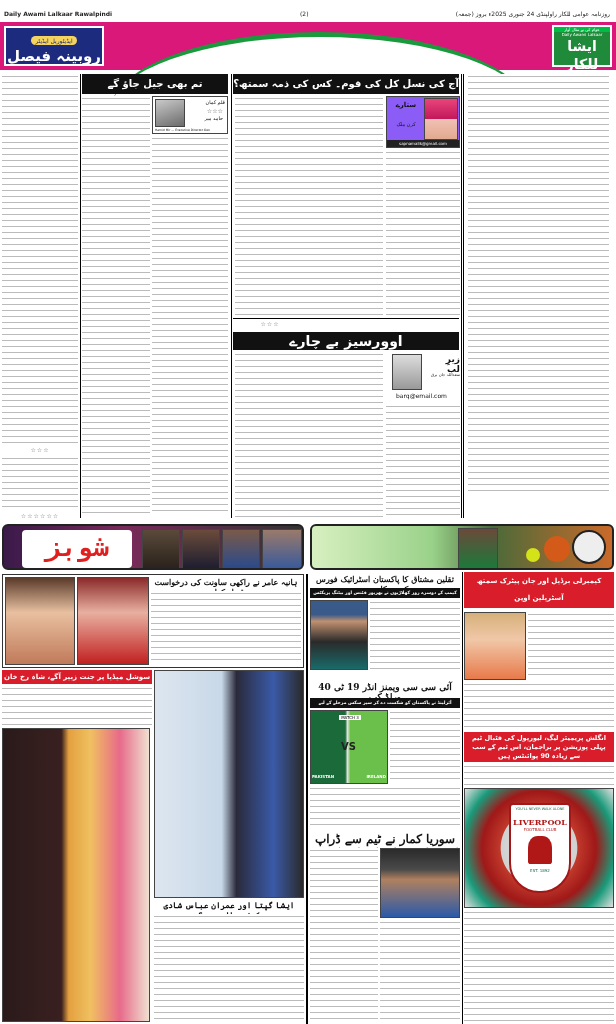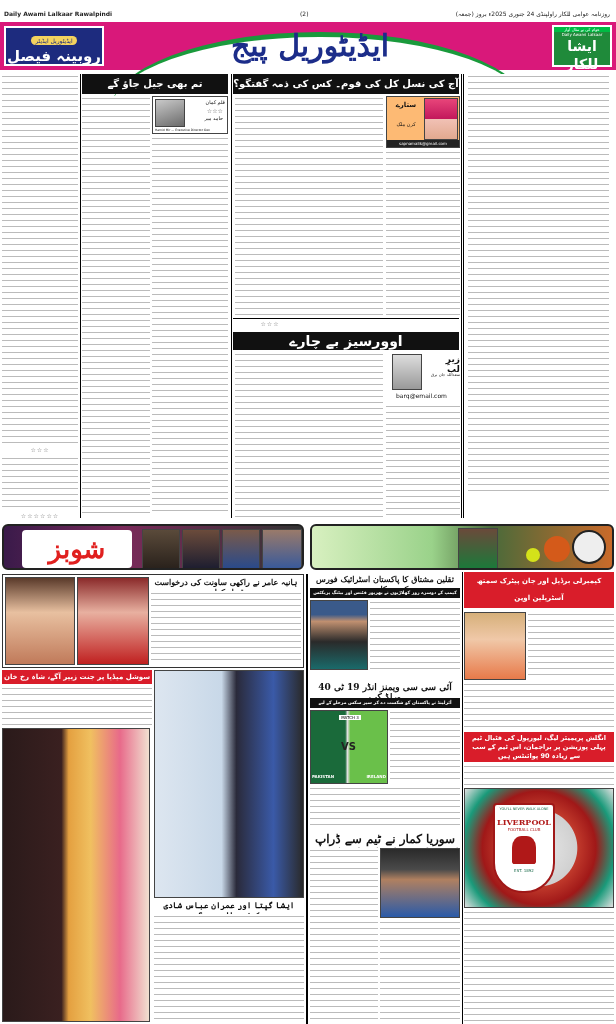--- a/index.html
+++ b/index.html
@@ -33,38 +33,37 @@
 <body>
 
 <div class="abs topline">
   <span class="l">Daily Awami Lalkaar Rawalpindi</span>
   <span class="c">(2)</span>
   <span class="r">روزنامہ عوامی للکار راولپنڈی 24 جنوری 2025ء بروز (جمعہ)</span>
 </div>
 
 <div class="abs banner">
   <div class="arc"></div>
-  <div class="title">ایڈیٹوریل پیج</div>
   <div class="editor-box">
     <span class="small">ایڈیٹوریل ایڈیٹر</span>
     <span class="name">روبینہ فیصل</span>
   </div>
   <div class="logo">
     <div class="tag">عوام کی بے مثال آواز</div>
     <div class="en">Daily Awami Lalkaar</div>
     <div class="ur">ایشا للکار</div>
   </div>
 </div>
 
 <div class="abs" style="left:463px;top:74px;width:150px;height:444px;border-left:1px solid #000">
   <div class="col lines" style="height:420px;margin:0 4px"></div>
 </div>
 
-<div class="abs headbar" style="left:233px;top:74px;width:226px;height:20px;font-size:10px;line-height:20px">آج کی نسل کل کی قوم۔ کس کی ذمہ گفتگو؟</div>
-<div class="abs" style="left:386px;top:96px;width:74px;height:52px;border:1px solid #444;background:#fdba74">
+<div class="abs headbar" style="left:233px;top:74px;width:226px;height:20px;font-size:10px;line-height:20px">آج کی نسل کل کی قوم۔ کس کی ذمہ سمتھ؟</div>
+<div class="abs" style="left:386px;top:96px;width:74px;height:52px;border:1px solid #444;background:#8b5cf6">
   <div class="photo" style="position:absolute;right:1px;top:1px;width:34px;height:42px;background:linear-gradient(180deg,#e8457a,#c2185b 50%,#f1c1b5 50%,#e2a98f)"></div>
   <div style="position:absolute;left:2px;top:4px;width:34px;font-size:7px;font-weight:bold;direction:rtl;text-align:center">ستارے</div>
   <div style="position:absolute;left:2px;top:24px;width:34px;font-size:5px;direction:rtl;text-align:center">کرن ملک</div>
   <div style="position:absolute;left:0;bottom:0;width:72px;height:7px;background:#222;color:#fff;font-size:4px;text-align:center;line-height:7px">sapnamalik@gmail.com</div>
 </div>
 <div class="abs col lines" style="left:235px;top:96px;width:148px;height:220px"></div>
 <div class="abs col lines" style="left:386px;top:150px;width:74px;height:166px"></div>
 
 <div class="abs" style="left:233px;top:318px;width:226px;height:1px;background:#000"></div>
 <div class="abs headbar" style="left:233px;top:332px;width:226px;height:18px;font-size:14px;line-height:18px">اوورسیز بے چارے</div>
@@ -91,21 +90,21 @@
 <div class="abs col lines" style="left:2px;top:74px;width:76px;height:370px"></div>
 <div class="abs stars" style="left:20px;top:446px;width:40px">☆☆☆</div>
 <div class="abs col lines" style="left:2px;top:456px;width:76px;height:52px"></div>
 <div class="abs stars" style="left:10px;top:512px;width:60px">☆☆☆☆☆☆</div>
 
 <div class="abs rule" style="left:80px;top:74px;width:1px;height:444px"></div>
 <div class="abs rule" style="left:231px;top:74px;width:1px;height:444px"></div>
 <div class="abs rule" style="left:461px;top:74px;width:1px;height:444px"></div>
 
 <div class="abs sectionbar" style="left:2px;top:524px;width:302px;height:46px;background:linear-gradient(90deg,#3a1a4a,#7a2a5a 40%,#333)">
-  <div style="position:absolute;left:18px;top:4px;width:110px;height:38px;background:#fff;border-radius:4px;color:#e0201f;font-size:26px;font-weight:bold;text-align:center;direction:rtl;line-height:38px;font-family:Liberation Sans, sans-serif">شوبز</div>
+  <div style="position:absolute;left:18px;top:4px;width:110px;height:38px;background:#fff;border-radius:4px;color:#e0201f;font-size:26px;font-weight:bold;text-align:center;direction:rtl;line-height:38px;font-family:Liberation Mono, monospace">شوبز</div>
   <div class="photo" style="position:absolute;left:138px;top:3px;width:38px;height:40px;background:linear-gradient(180deg,#5a4a3a,#2a221c)"></div>
   <div class="photo" style="position:absolute;left:178px;top:3px;width:38px;height:40px;background:linear-gradient(180deg,#6b4b3b,#1e1e30)"></div>
   <div class="photo" style="position:absolute;left:218px;top:3px;width:38px;height:40px;background:linear-gradient(180deg,#7a5a4a,#2a4a8a)"></div>
   <div class="photo" style="position:absolute;left:258px;top:3px;width:40px;height:40px;background:linear-gradient(180deg,#9a7a6a,#3a5a9a)"></div>
 </div>
 
 <div class="abs sectionbar" style="left:310px;top:524px;width:304px;height:46px;background:linear-gradient(90deg,#d8f0c0,#9ad28a 40%,#4a6a3a 60%,#c96a2a)">
   <div class="photo" style="position:absolute;left:146px;top:2px;width:40px;height:42px;background:linear-gradient(180deg,#6a4a3a,#1a7a3a)"></div>
   <div style="position:absolute;right:6px;top:4px;width:34px;height:34px;border-radius:50%;background:#eee;border:2px solid #222"></div>
   <div style="position:absolute;right:42px;top:10px;width:26px;height:26px;border-radius:50%;background:#d45a1a"></div>
@@ -154,21 +153,21 @@
 <div class="abs col lines" style="left:310px;top:786px;width:150px;height:44px"></div>
 
 <div class="abs headplain" style="left:310px;top:832px;width:150px;font-size:12px">سوریا کمار نے ٹیم سے ڈراپ کیے جانے پر لب کشائی کردی</div>
 <div class="abs col lines" style="left:310px;top:848px;width:68px;height:174px"></div>
 <div class="abs photo" style="left:380px;top:848px;width:80px;height:70px;background:linear-gradient(180deg,#2a2a2a 0,#4a4a4a 30%,#b08060 45%,#2a5aa8)"></div>
 <div class="abs col lines" style="left:380px;top:920px;width:80px;height:102px"></div>
 
 <div class="abs redband" style="left:464px;top:732px;width:150px;height:30px;font-size:6.5px;line-height:9px;padding:2px 3px">انگلش پریمیئر لیگ، لیورپول کی فٹبال ٹیم پہلی پوزیشن پر براجمان، اس ٹیم کے سب سے زیادہ 90 پوائنٹس ہیں</div>
 <div class="abs col lines" style="left:464px;top:764px;width:150px;height:22px"></div>
 <div class="abs photo" style="left:464px;top:788px;width:150px;height:120px;background:radial-gradient(circle at 50% 50%,#e8e8e8 0,#d0d0d0 40%,#c0392b 41%,#a01818 60%,#1a9a7a 80%,#e0e0e0)">
-  <div style="position:absolute;left:28px;top:14px;width:62px;height:90px;background:#fff;border:2px solid #a01818;border-radius:4px 4px 30px 30px;text-align:center">
+  <div style="position:absolute;left:44px;top:14px;width:62px;height:90px;background:#fff;border:2px solid #a01818;border-radius:4px 4px 30px 30px;text-align:center">
     <div style="font-size:3.5px;color:#1a6a4a;margin-top:2px">YOU'LL NEVER WALK ALONE</div>
     <div style="font-size:8px;font-weight:bold;color:#b01818;margin-top:6px;font-family:'DejaVu Serif',serif">LIVERPOOL</div>
     <div style="font-size:4px;color:#b01818">FOOTBALL CLUB</div>
     <div style="width:24px;height:28px;margin:4px auto;background:#b01818;border-radius:40% 40% 10% 10%"></div>
     <div style="font-size:4px;color:#1a6a4a">EST. 1892</div>
   </div>
 </div>
 <div class="abs col lines" style="left:464px;top:910px;width:150px;height:112px"></div>
 <div class="abs rule" style="left:462px;top:572px;width:1px;height:452px"></div>
 

